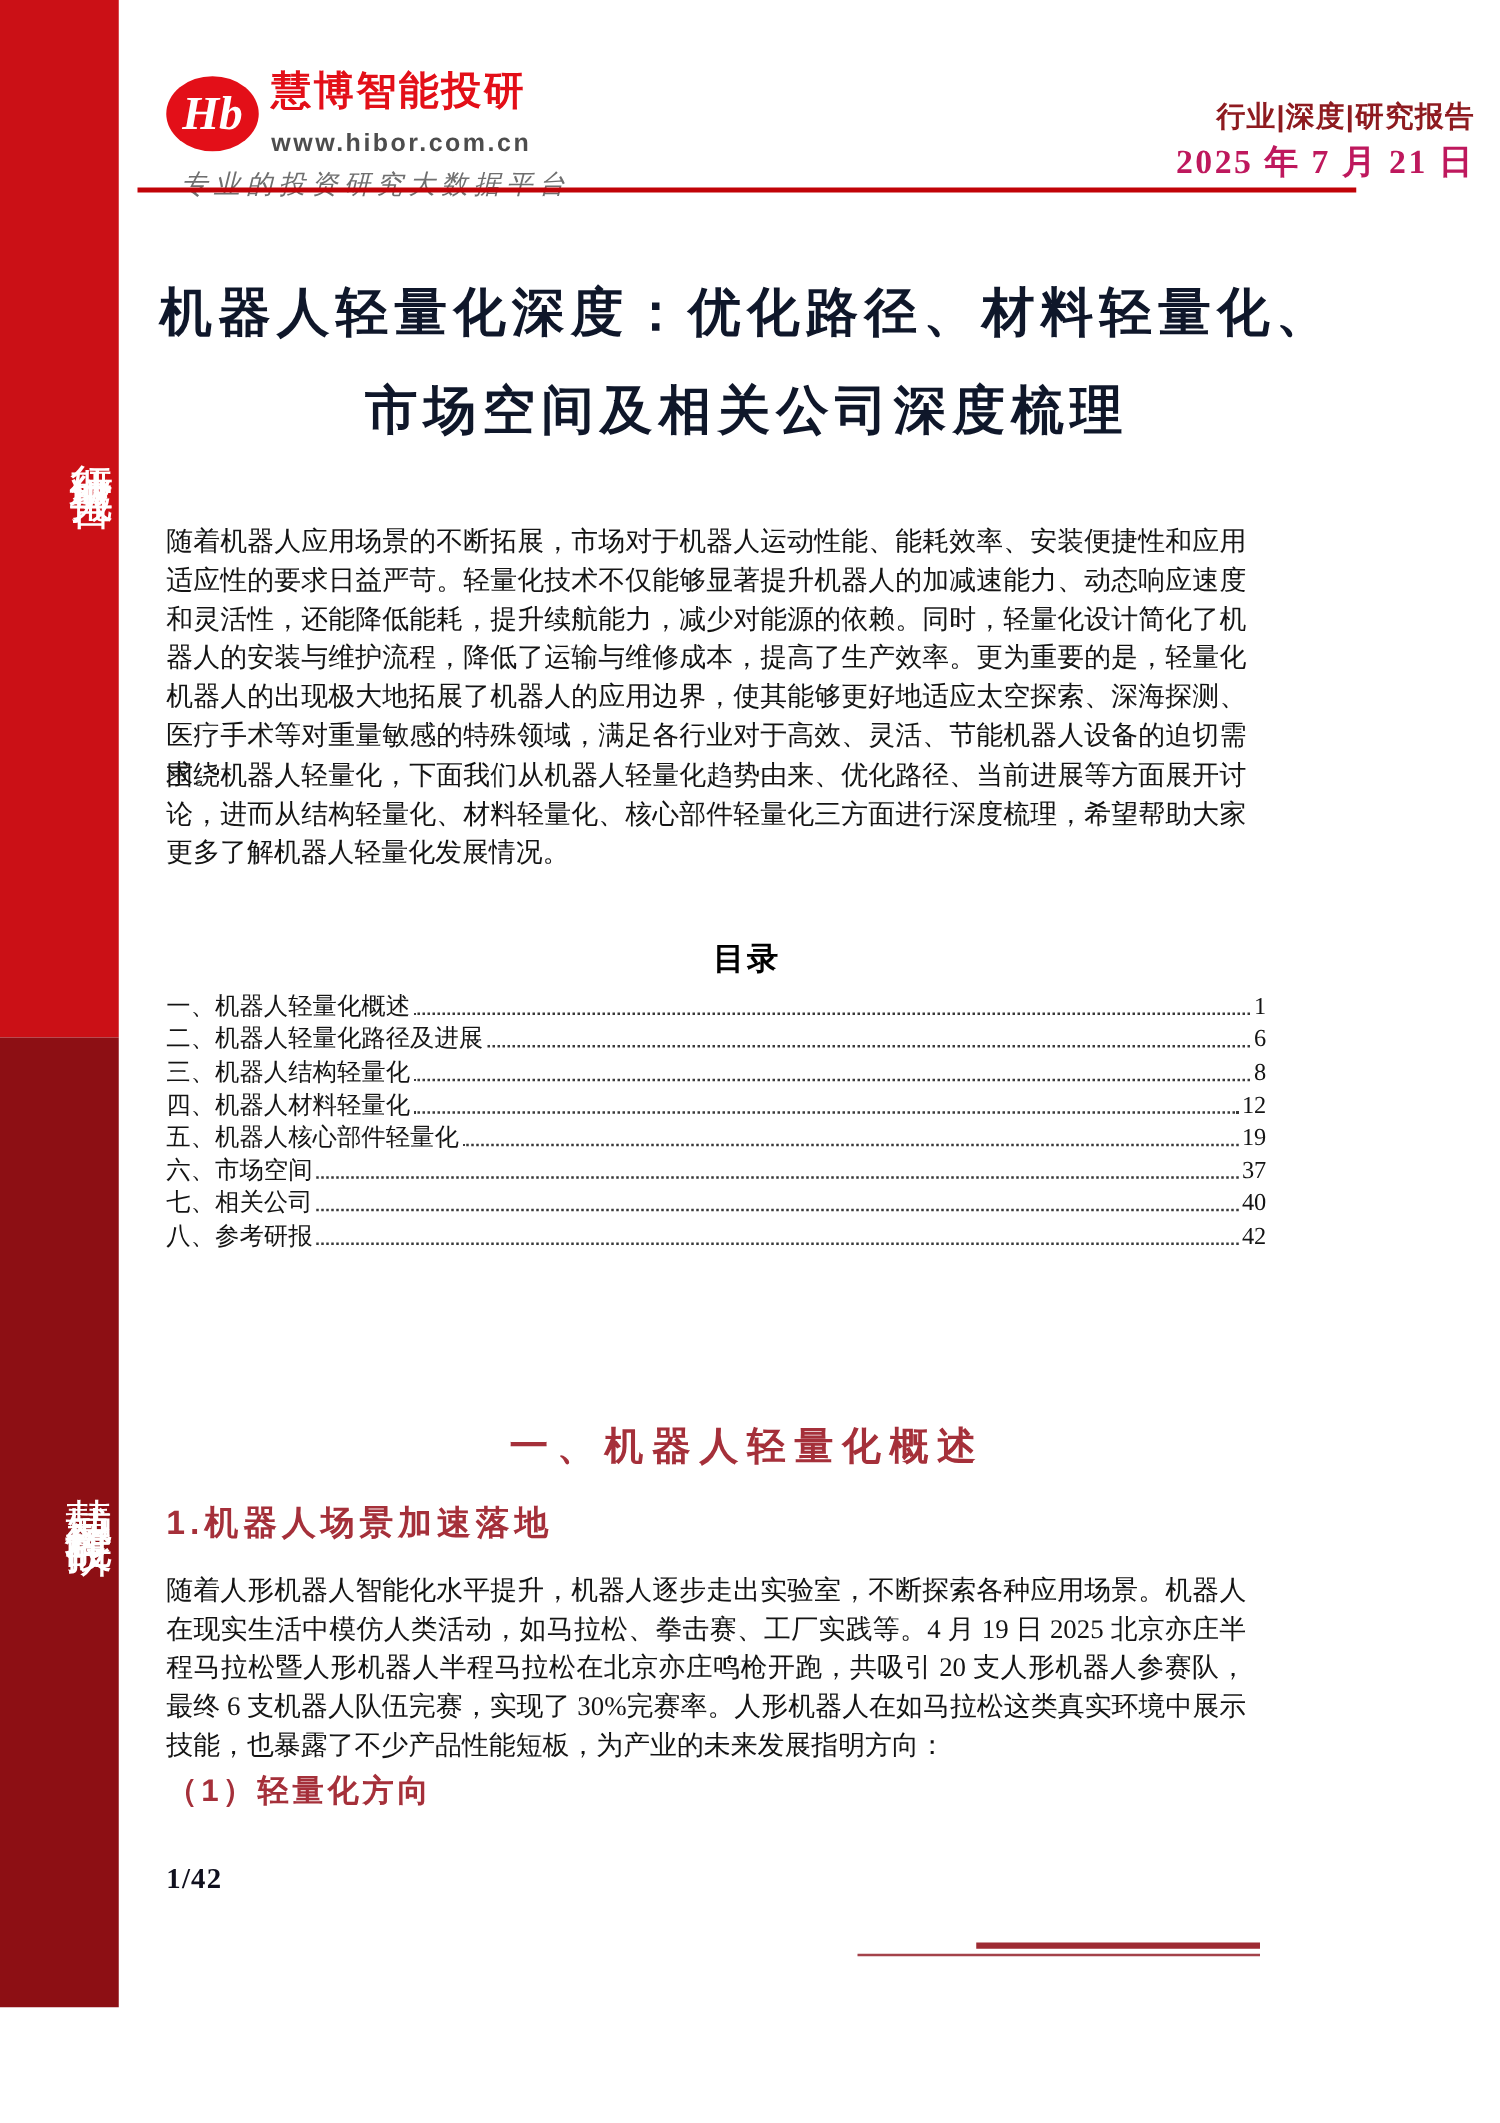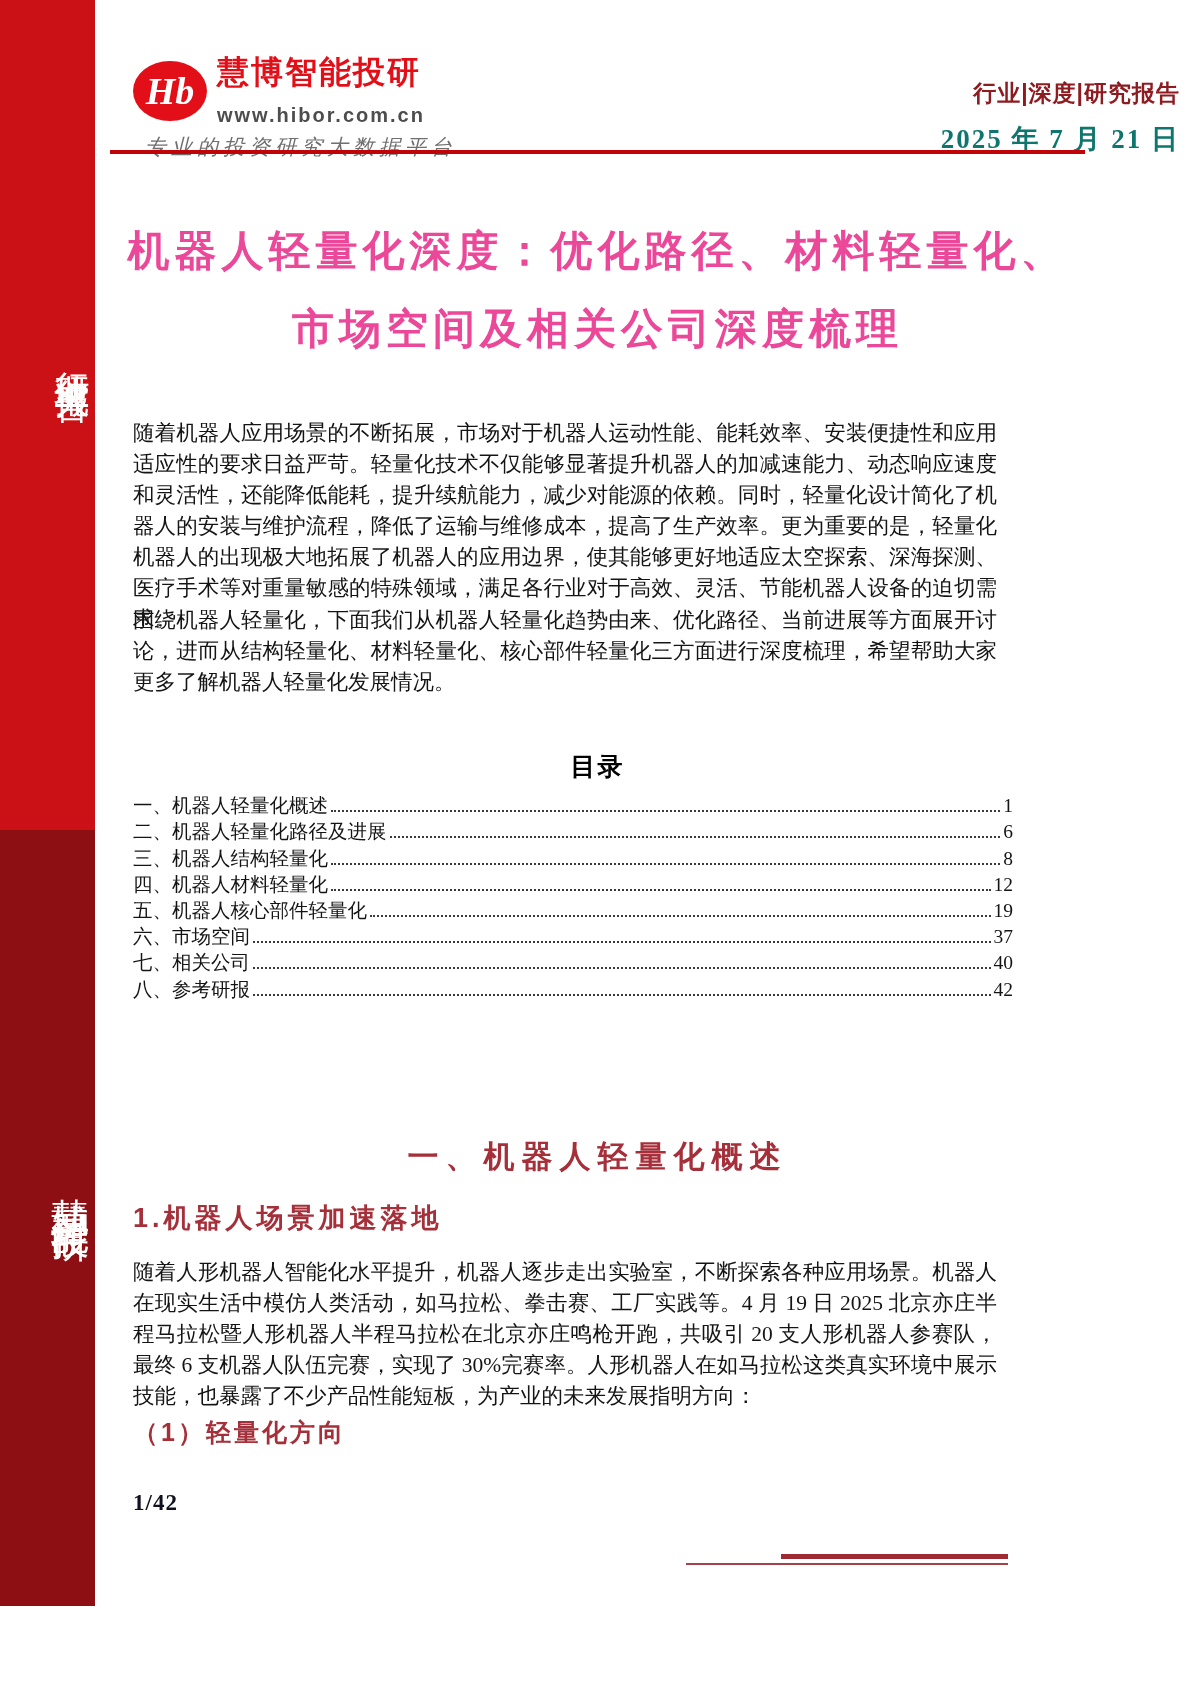--- a/index.html
+++ b/index.html
@@ -42,26 +42,26 @@
   }
   .logo-tagline {
     margin-top:6px; color:#6f6f6f; font-style:italic;
     font-size:21px; letter-spacing:5px;margin-left:12px;
   }
   .header-right { position:absolute; right:20px; top:78px; text-align:right; }
   .doc-type {
     color:#8e1b20; font-family:"Liberation Sans","DejaVu Sans",sans-serif;
     font-weight:bold; font-size:23px; letter-spacing:1px;
   }
-  .doc-date { margin-top:12px; color:#0f766e; font-weight:bold; font-size:27px; letter-spacing:2px; }
+  .doc-date { margin-top:2px; color:#be185d; font-weight:bold; font-size:27px; letter-spacing:2px; }
   .header-rule { position:absolute; left:15px; top:150px; width:975px; height:4px; background:#c10308; }
   
   .report-title {
     position:absolute; left:15px; top:212px; width:975px; text-align:center;
-    color:#ec4899; font-weight:bold; font-size:42px; line-height:78px; letter-spacing:5px;
+    color:#0f172a; font-weight:bold; font-size:42px; line-height:78px; letter-spacing:5px;
   }
   
   .para {
     position:absolute; left:38px; width:864px; color:#141414;
     font-size:21.5px; line-height:31px; text-align:justify;
   }
   .para-1 { top:418px; }
   .para-2 { top:605px; }
   
   .toc-heading {

